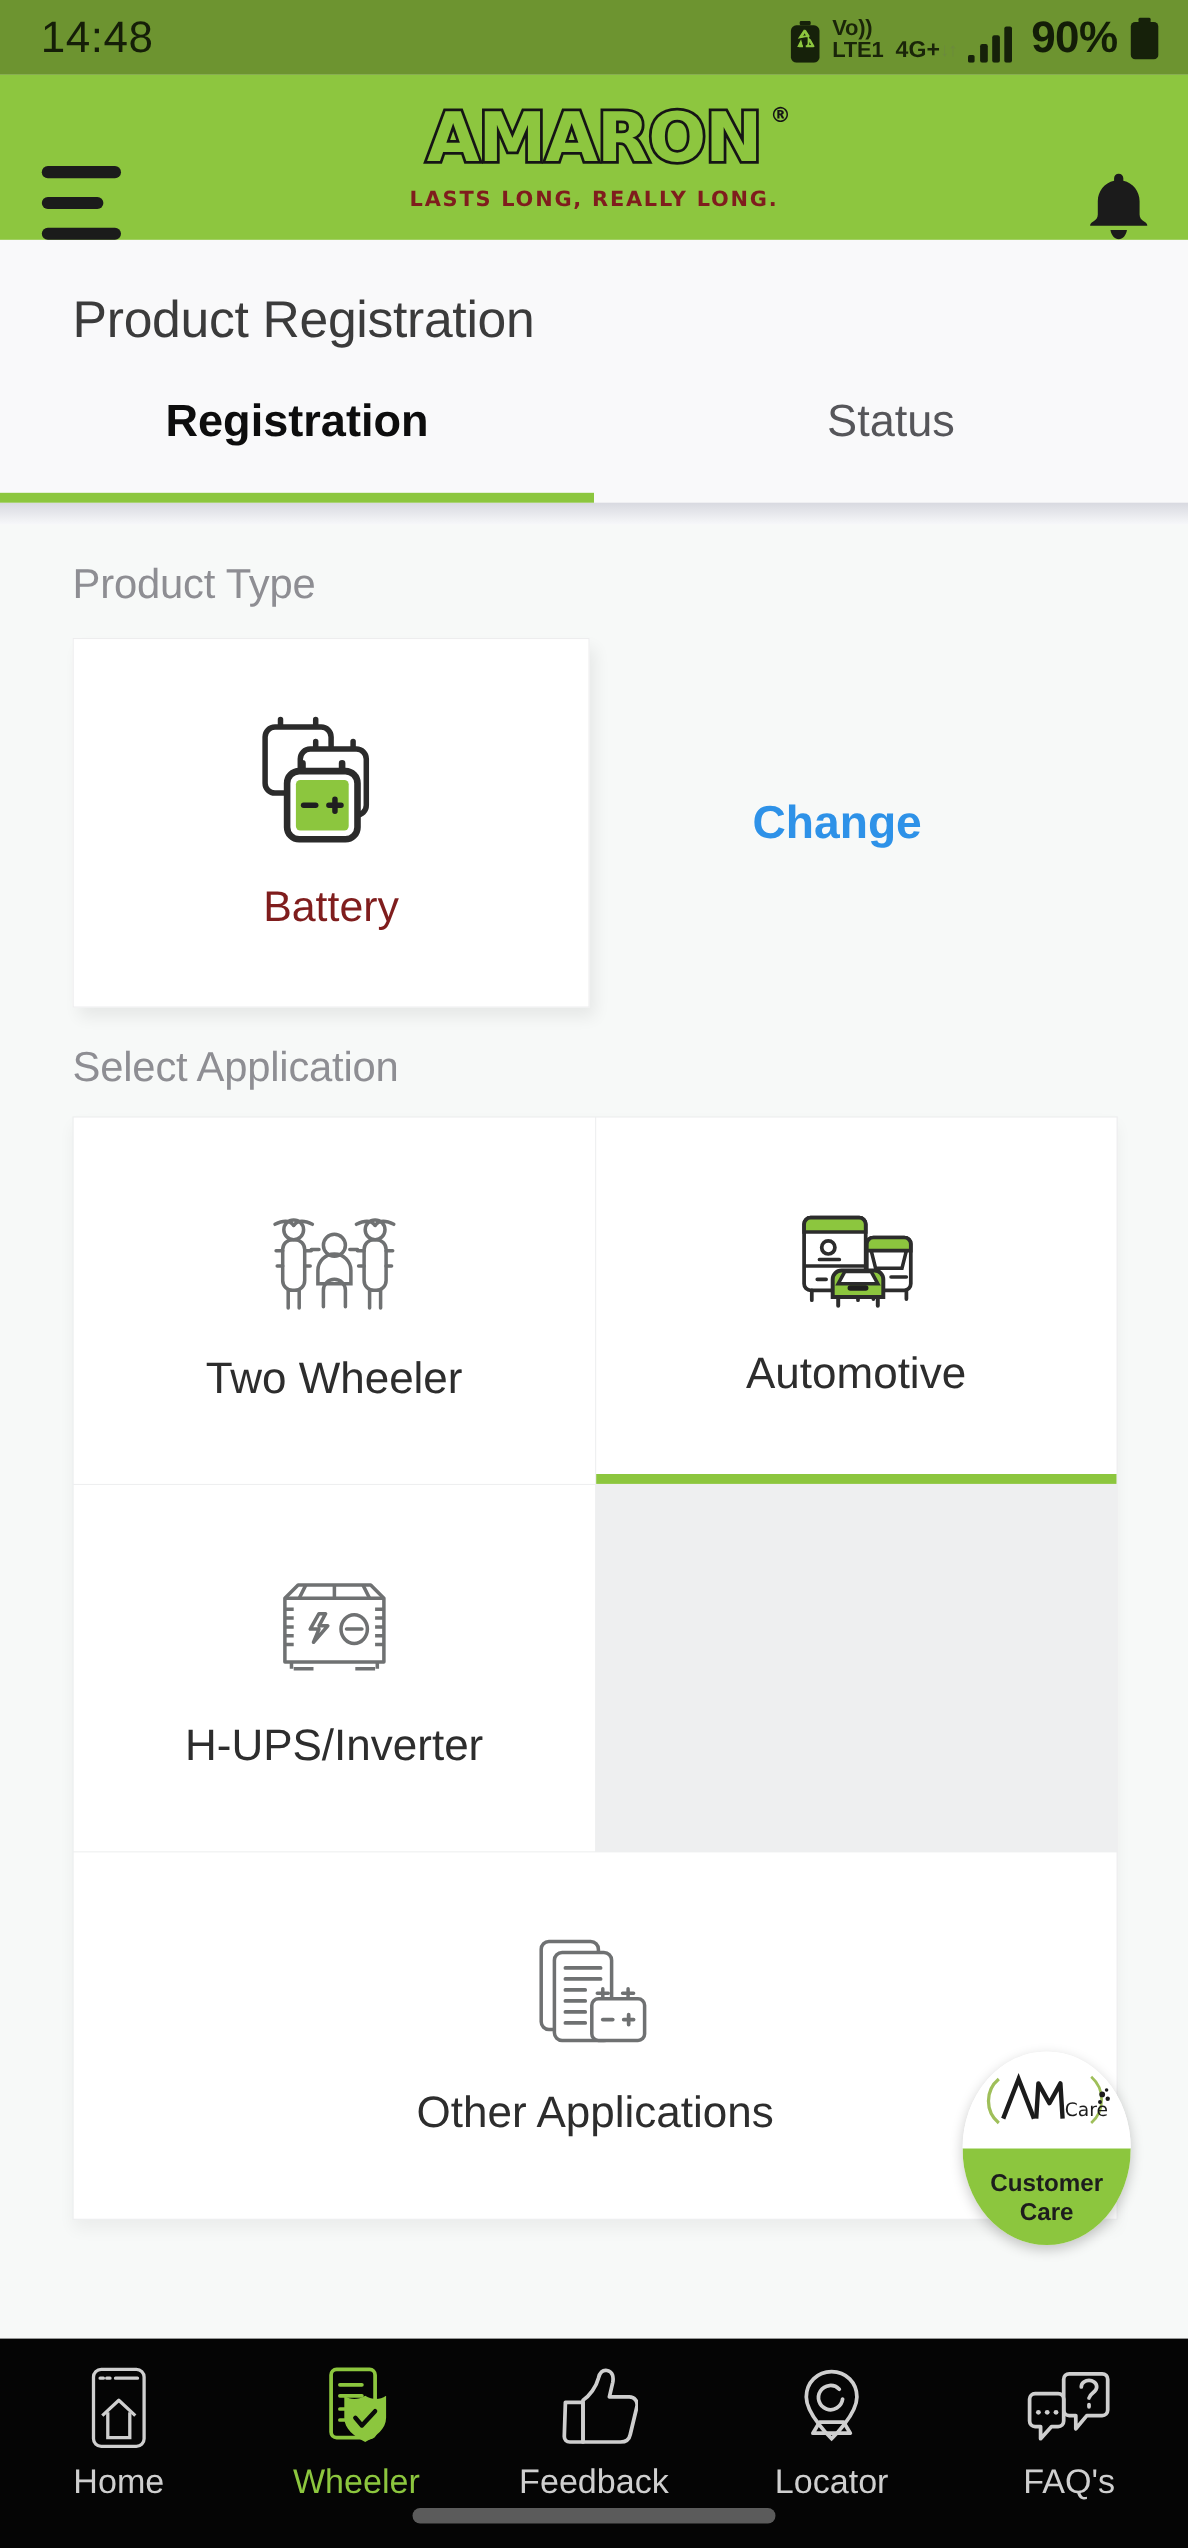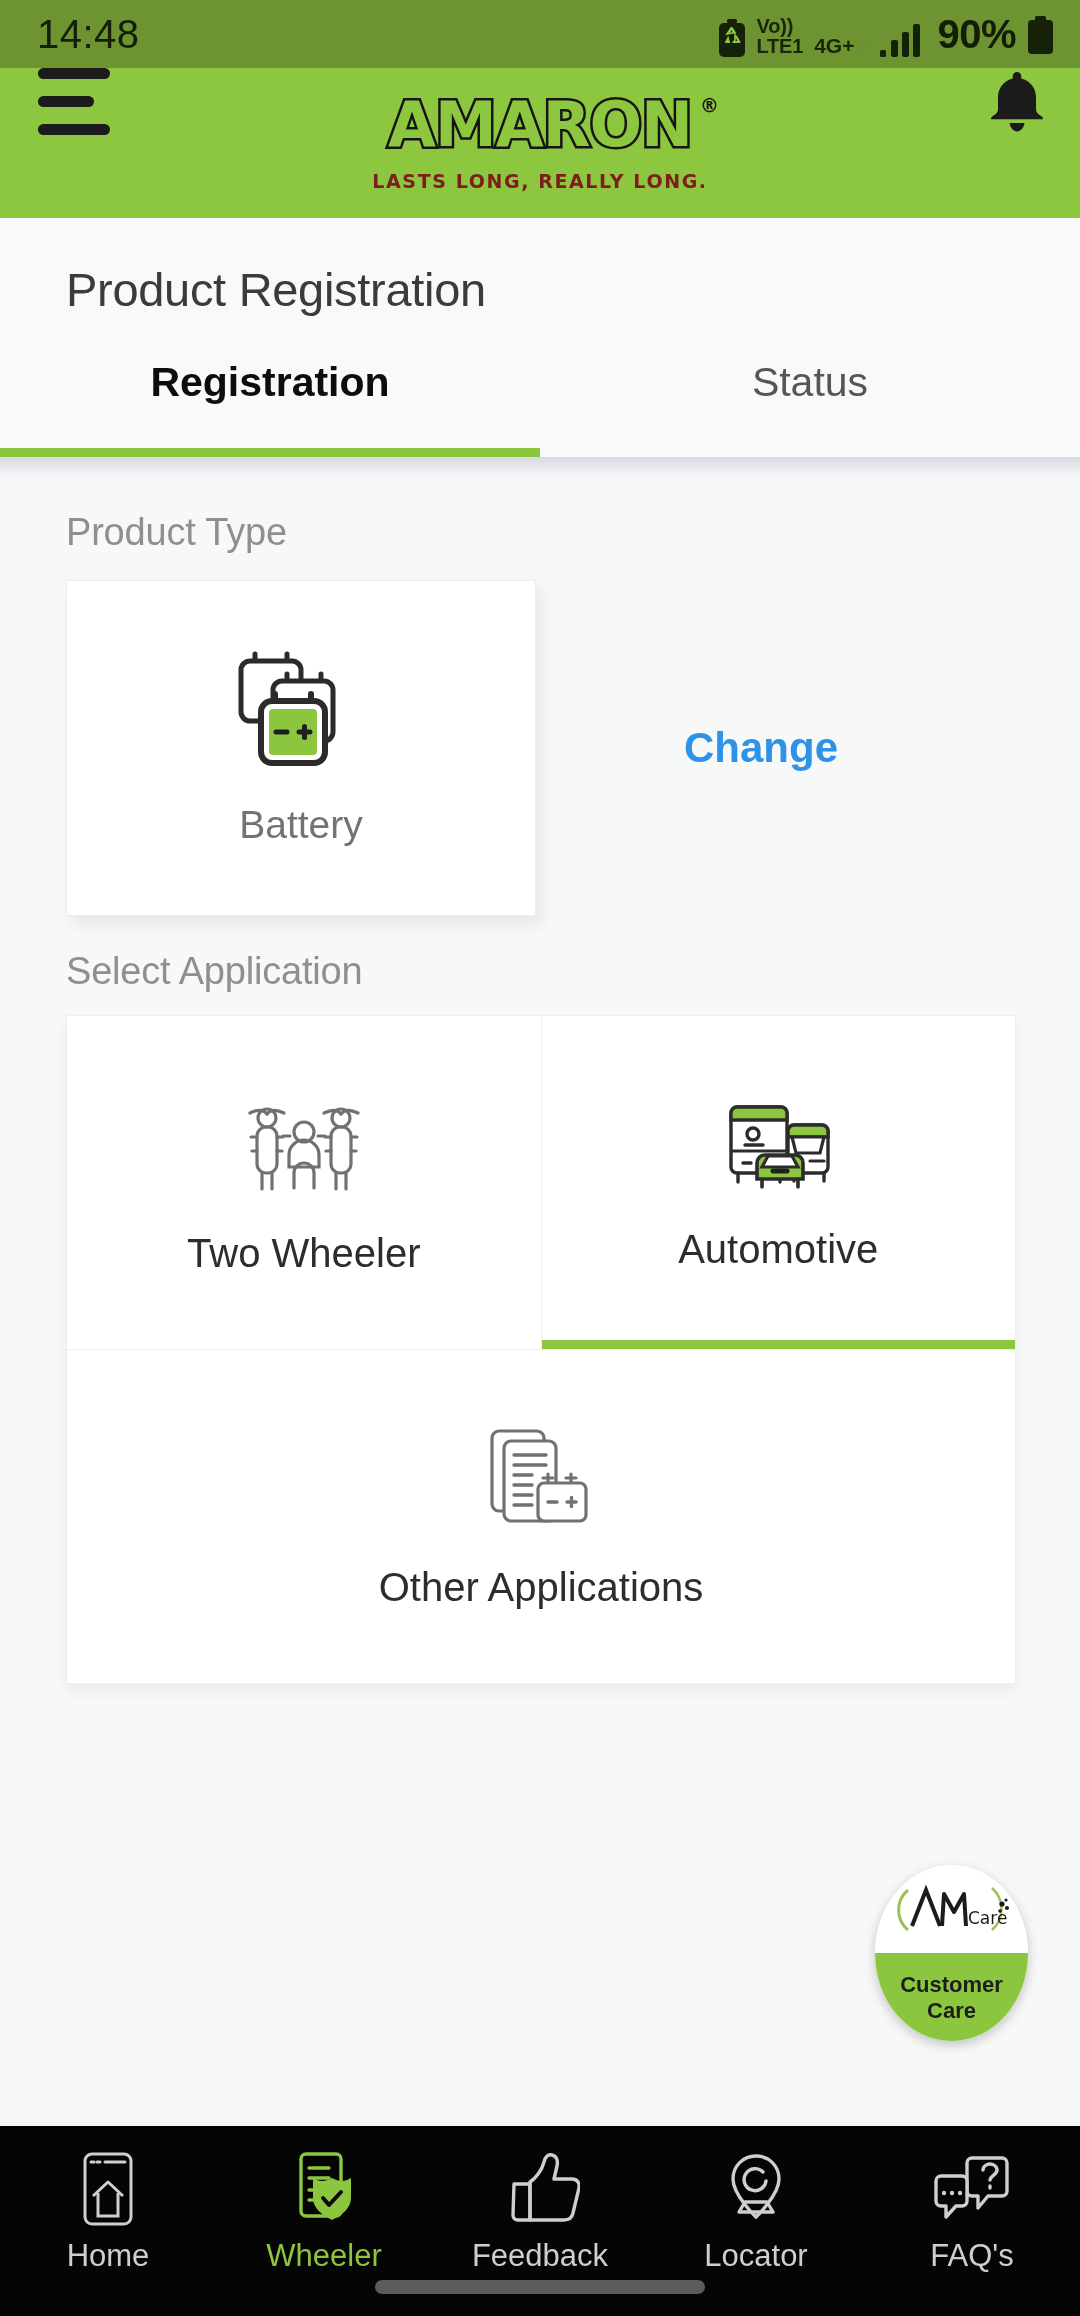--- a/index.html
+++ b/index.html
@@ -46,21 +46,21 @@
   .fourg-arrows { font-size: 17px; color: #6c8a3e; letter-spacing:-1px; font-weight:700;}
   .battery-pct {
     font-size: 40px; font-weight: 700; color: #131d07;
     letter-spacing: -0.5px; margin-left: 4px;
   }
 
   
   .appbar {
     height: 150px; flex: 0 0 150px;
     background: #8dc63f;
-    display: flex; align-items: flex-start;
+    display: flex; align-items: flex-end;
     padding: 0 32px 0 38px;
     position: relative;
   }
   .hamburger {
     width: 72px; display: flex; flex-direction: column; gap: 17px;
     cursor: pointer;
   }
   .hamburger span { display:block; height: 11px; border-radius: 6px; background: #1b1b1b; }
   .hamburger span:nth-child(1){ width: 72px; }
   .hamburger span:nth-child(2){ width: 56px; }
@@ -123,21 +123,21 @@
   }
 
   .ptype-row { display:flex; align-items:center; padding: 26px 0 0 66px; }
   .ptype-card {
     width: 470px; height: 336px; background: #fff;
     border: 1px solid #ededee;
     box-shadow: 6px 9px 14px rgba(0,0,0,.07);
     display:flex; flex-direction:column; align-items:center; justify-content:center;
     cursor:pointer;
   }
-  .ptype-label { font-size: 39px; color: #737373; margin-top: 36px; }
+  .ptype-label { font-size: 39px; color: #7f1d1d; margin-top: 36px; }
   .change-link {
     font-size: 42px; color: #2e92e8; font-weight: 700;
     margin-left: 148px; cursor:pointer;
   }
 
   
   .appgrid {
     margin: 22px 0 0 66px;
     width: 950px;
     display: grid;
@@ -349,20 +349,39 @@
 
             <path d="M49 66h30a8 8 0 0 1 8 8v16H41V74a8 8 0 0 1 8-8z" fill="#8cc63e" stroke="#2c2c2c" stroke-width="3.6"></path>
             <path d="M52 67h24l6 11H46z" fill="#fff" stroke="#2c2c2c" stroke-width="3.2"></path>
             <path d="M57 82h14" stroke="#1f1f1f" stroke-width="5" stroke-linecap="round"></path>
             <path d="M46 90v8M82 90v8" stroke="#2c2c2c" stroke-width="3.6" stroke-linecap="round"></path>
           </svg>
         </div>
         <div class="lbl">Automotive</div>
       </div>
 
+      <div class="appcell">
+        <div class="ic">
+          <svg width="118" height="100" viewBox="0 0 118 100">
+            <g fill="none" stroke="#6f7172" stroke-width="3.2" stroke-linejoin="round">
+              <path d="M14 26l12-12h66l12 12v58H14z"></path>
+              <path d="M14 26h90"></path>
+              <path d="M33 14l-6 12M59 14v12M85 14l6 12"></path>
+              <path d="M14 36h8M14 44h8M14 52h8M14 60h8M14 68h8"></path>
+              <path d="M96 36h8M96 44h8M96 52h8M96 60h8M96 68h8"></path>
+              <path d="M20 84v6M98 84v6"></path>
+              <path d="M22 90h18M78 90h18"></path>
+              <path d="M45 40l-8 14h8l-5 12 13-15h-8l6-11z" stroke-linecap="round"></path>
+              <ellipse cx="77" cy="54" rx="12" ry="13"></ellipse>
+              <path d="M70 54h14" stroke-linecap="round"></path>
+            </g>
+          </svg>
+        </div>
+        <div class="lbl">H-UPS/Inverter</div>
+      </div>
 
 
       <div class="appcell wide">
         <div class="ic">
           <svg width="118" height="104" viewBox="0 0 118 104">
             <g fill="#fff" stroke="#6f7172" stroke-width="3.2" stroke-linejoin="round">
               <rect x="10" y="8" width="52" height="80" rx="7"></rect>
               <rect x="22" y="18" width="52" height="80" rx="7"></rect>
             </g>
             <g stroke="#6f7172" stroke-width="3.4" stroke-linecap="round">

